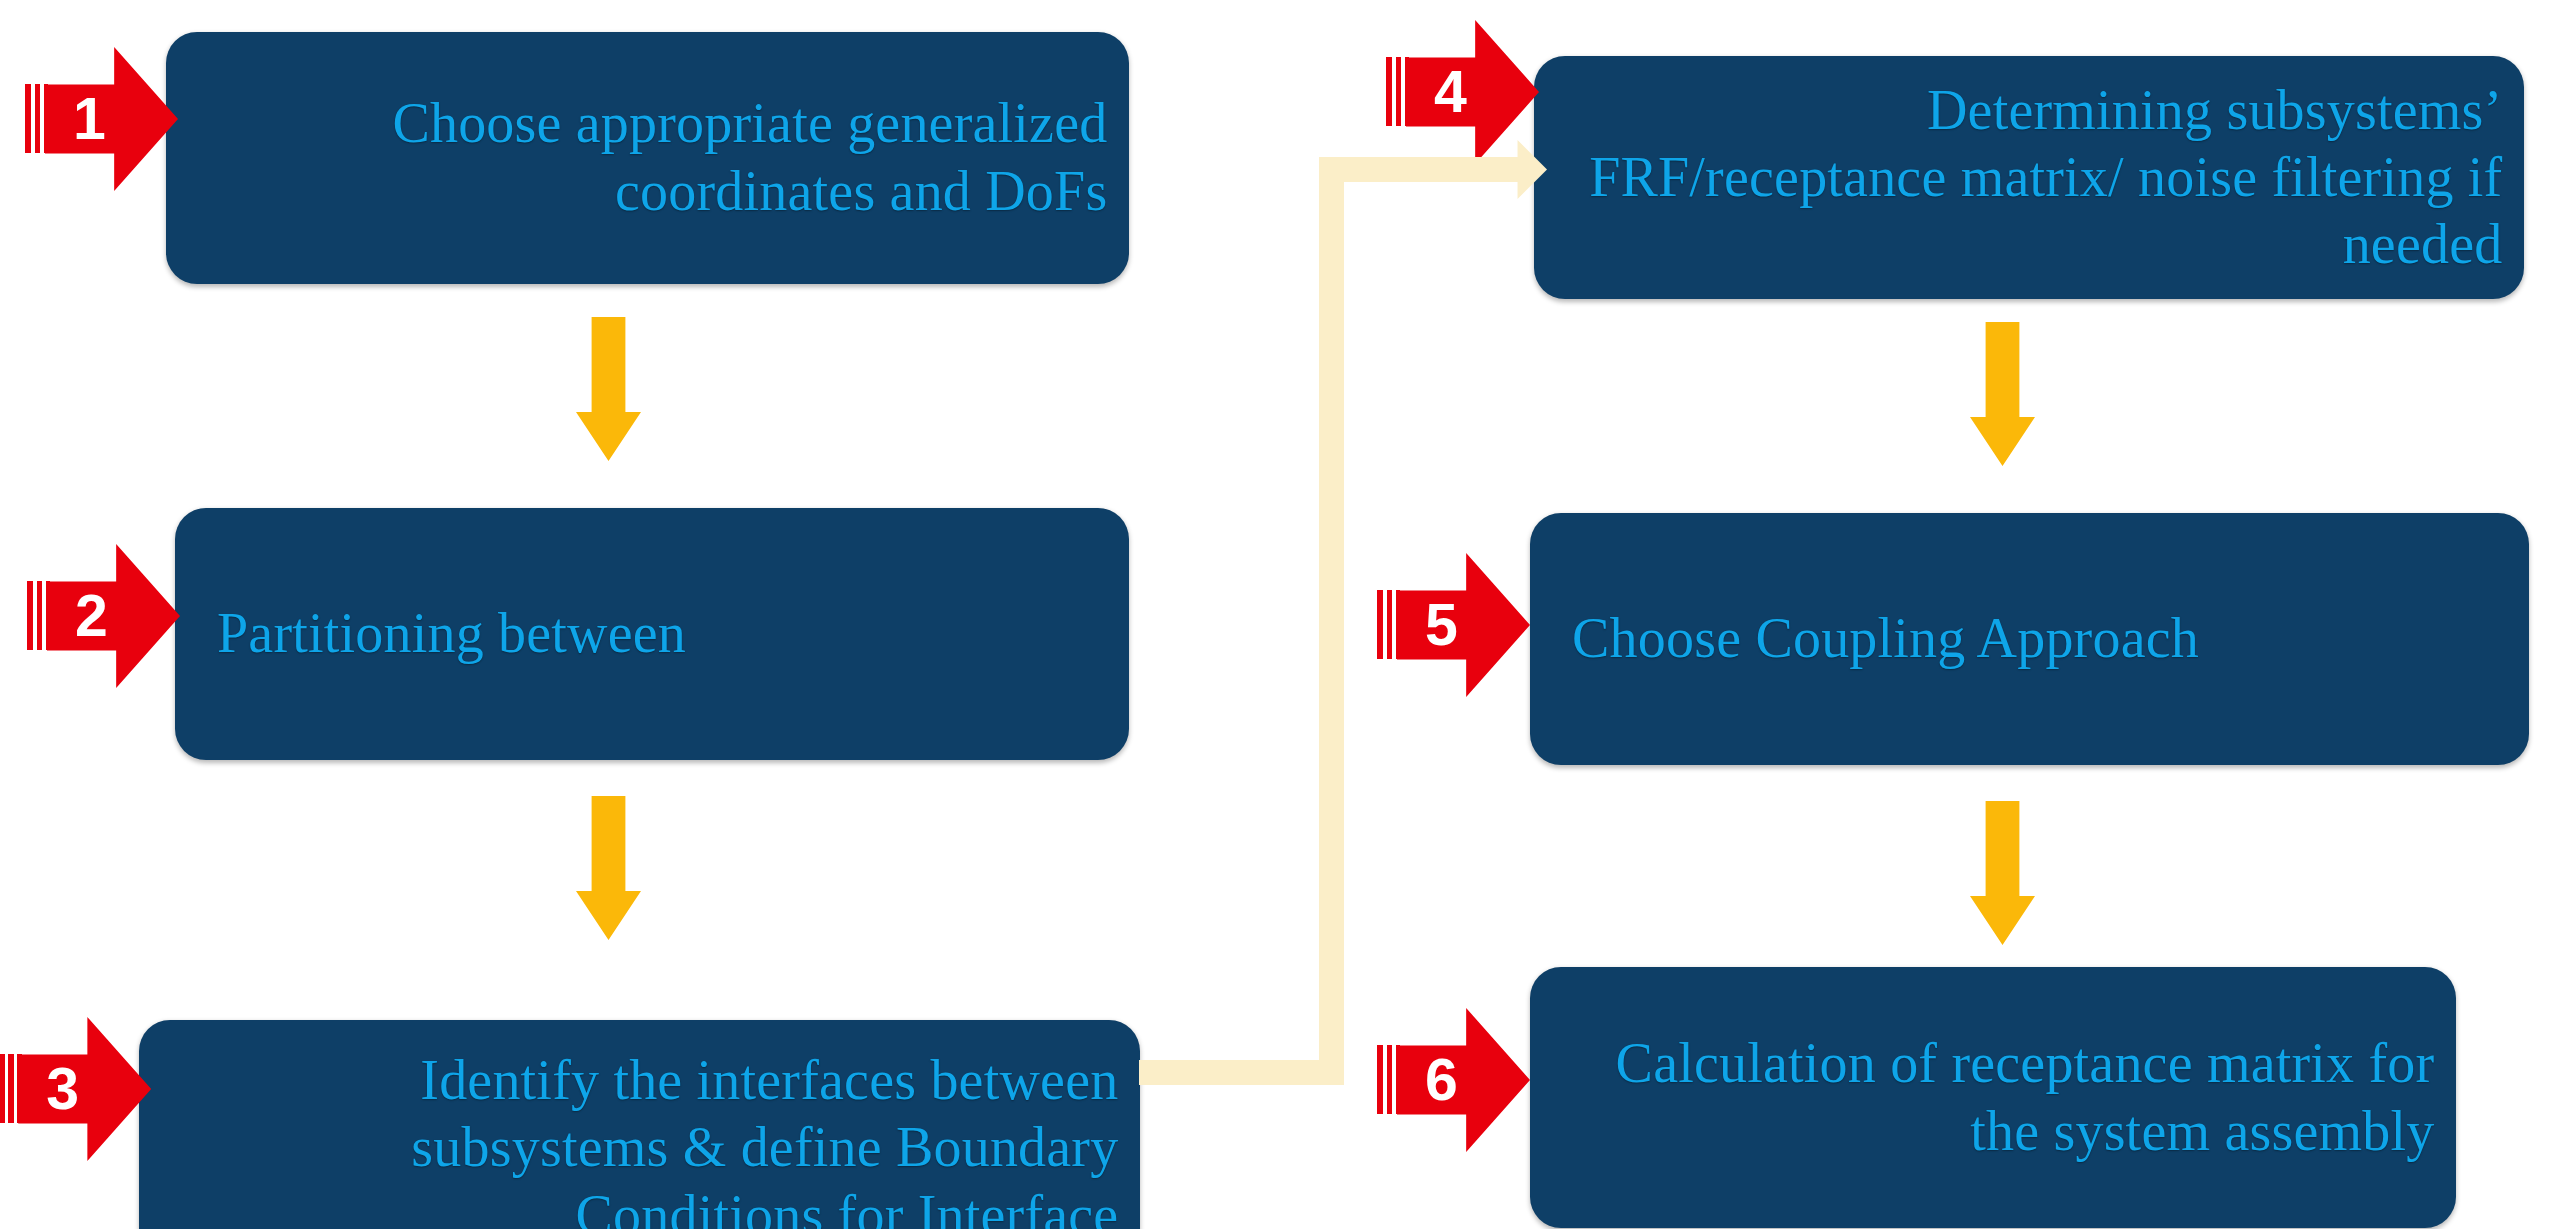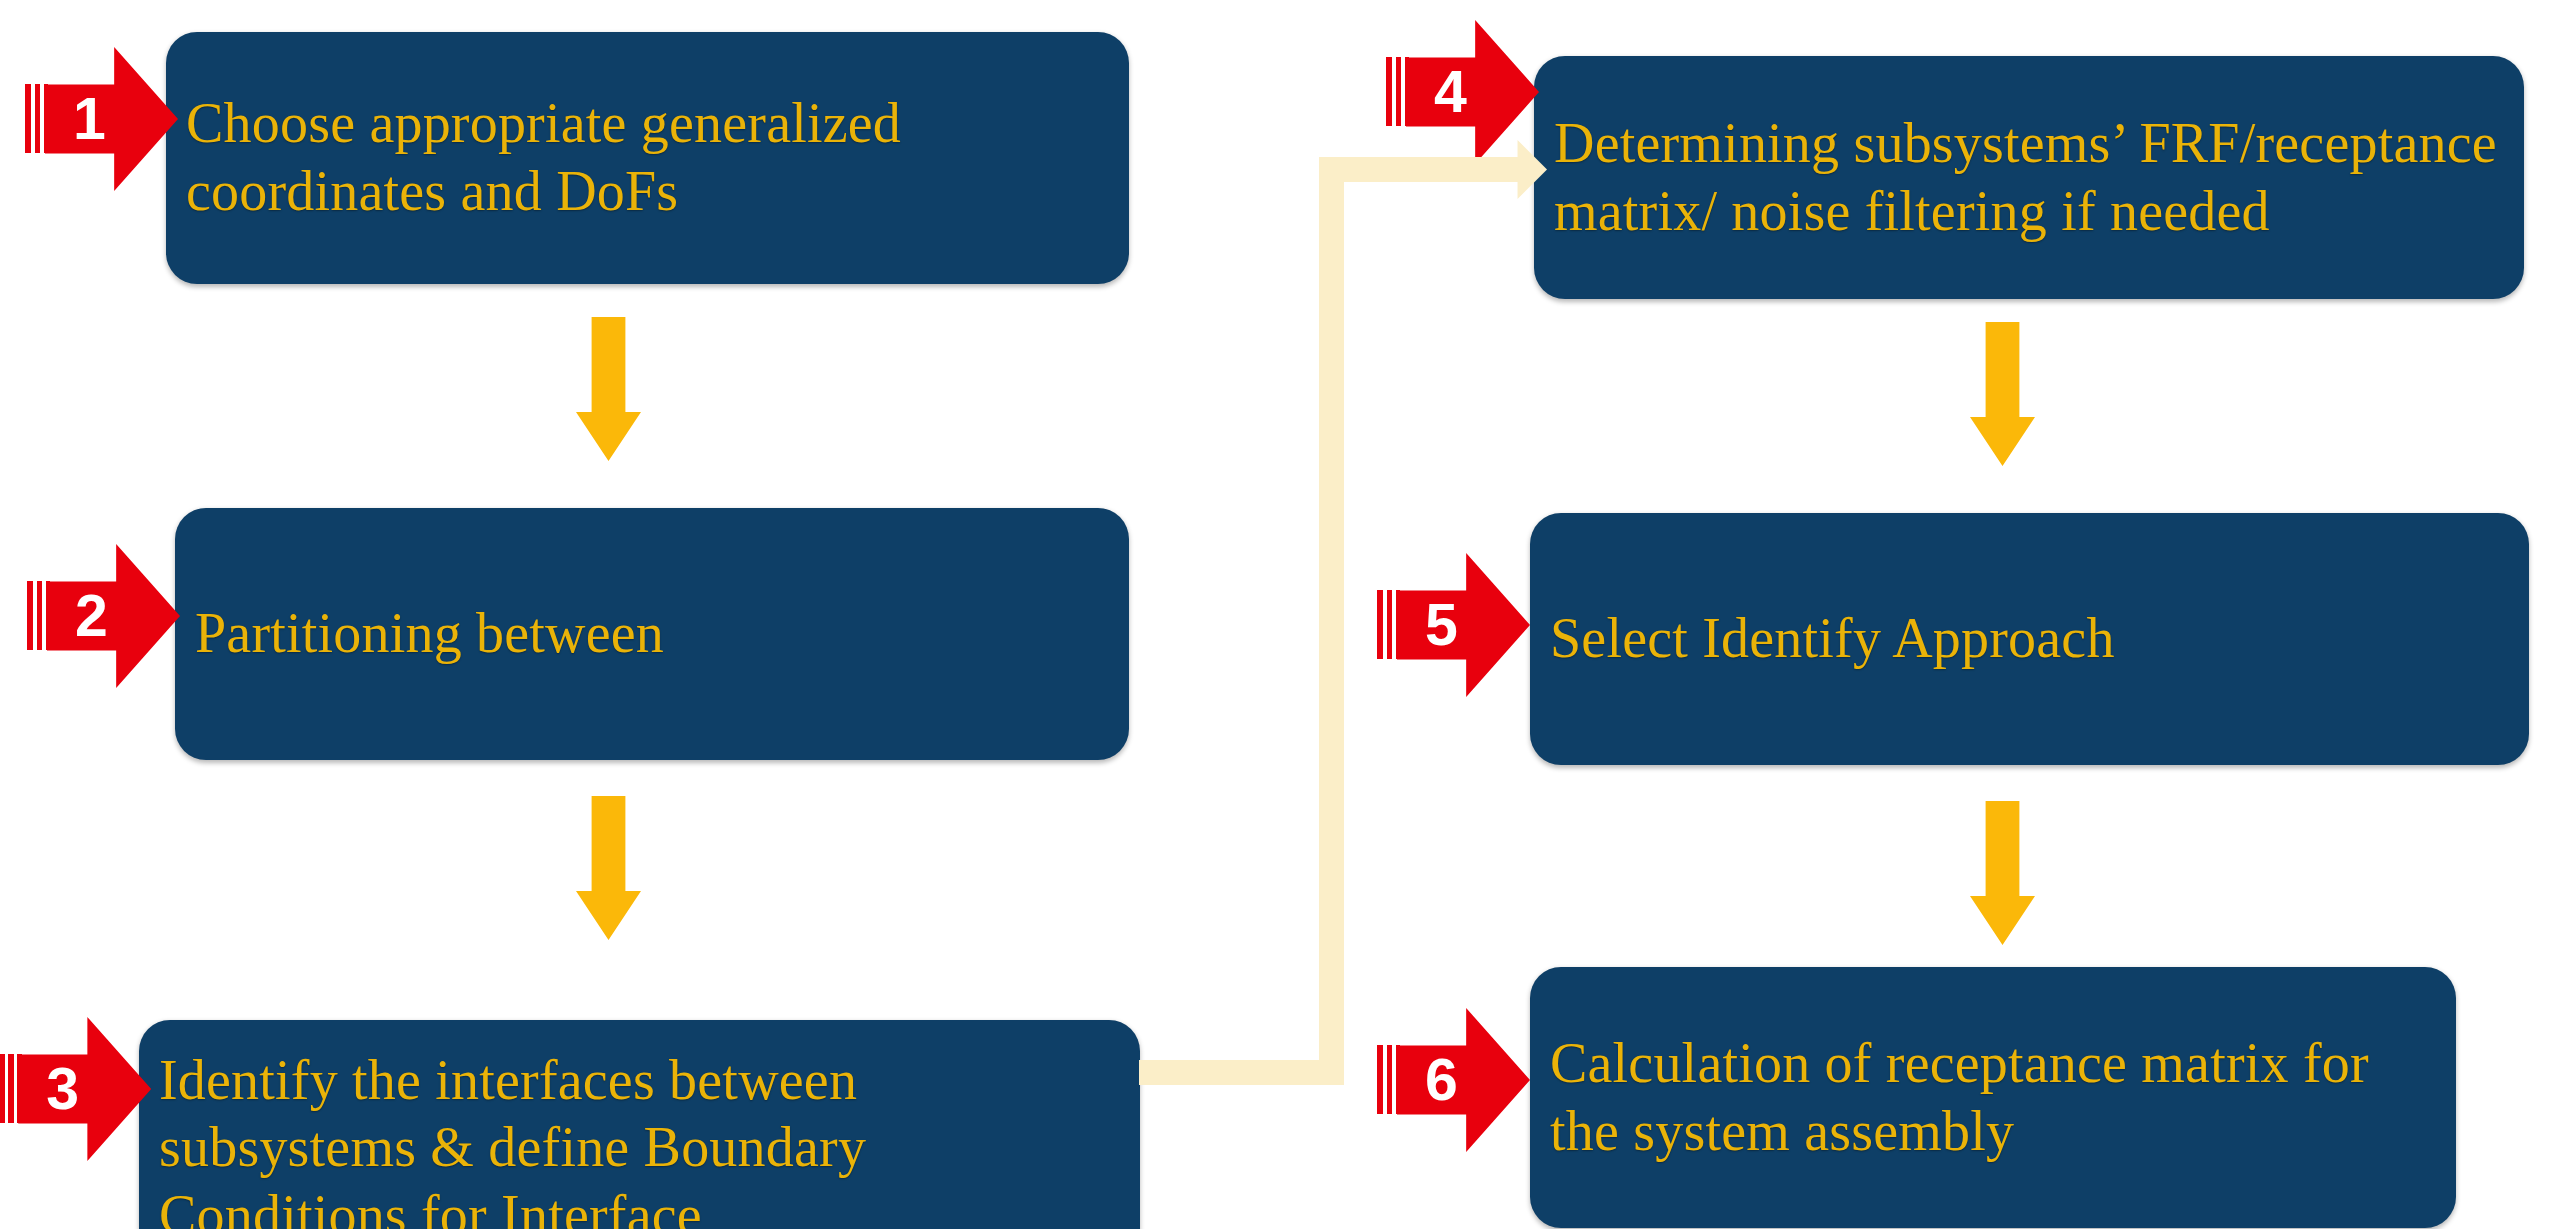--- a/index.html
+++ b/index.html
@@ -20,29 +20,30 @@
   .node {
     position: absolute;
     background: #0e3f67;
     border-radius: 31px;
     box-sizing: border-box;
     display: flex;
     align-items: center;
     box-shadow: 0 2.7px 5.4px rgba(0,0,0,0.28);
   }
   .node-label {
-    color: #eab308;
+    color: #0ea5e9;
     font-family: "Liberation Serif", "DejaVu Serif", serif;
     font-size: 56px;
     line-height: 1.20;
     font-weight: 400;
-    padding-left: 20px;
+    padding-left: 42px;
     padding-right: 21.6px;
     letter-spacing: 0.2px;
     text-shadow: 0 0.9px 1.8px rgba(0,0,0,0.35);
+    text-align: right;
   }
 
   
   #node-1 { left: 166px;  top: 31.5px;   width: 963px; height: 252px; }
   #node-2 { left: 175px;  top: 508px;  width: 954px; height: 252px; }
   #node-3 { left: 139px;  top: 972px; width: 1001px; height: 256px; margin-top: 48px; }
   #node-4 { left: 1534px; top: 56px;   width: 990px; height: 243px; }
   #node-5 { left: 1530px; top: 513px;  width: 999px; height: 252px; }
   #node-6 { left: 1530px; top: 967px; width: 926px; height: 261px; }
 
@@ -165,21 +166,21 @@
 
   <div class="node" id="node-3">
     <div class="node-label">Identify the interfaces between subsystems &amp; define Boundary Conditions for Interface</div>
   </div>
 
   <div class="node" id="node-4">
     <div class="node-label">Determining subsystems’ FRF/receptance matrix/ noise filtering if needed</div>
   </div>
 
   <div class="node" id="node-5">
-    <div class="node-label">Select Identify Approach</div>
+    <div class="node-label">Choose Coupling Approach</div>
   </div>
 
   <div class="node" id="node-6">
     <div class="node-label">Calculation of receptance matrix for the system assembly</div>
   </div>
 
   <div class="step-badge" id="badge-1">
     <div class="tail"></div>
     <div class="chev"></div>
     <div class="num">1</div>

